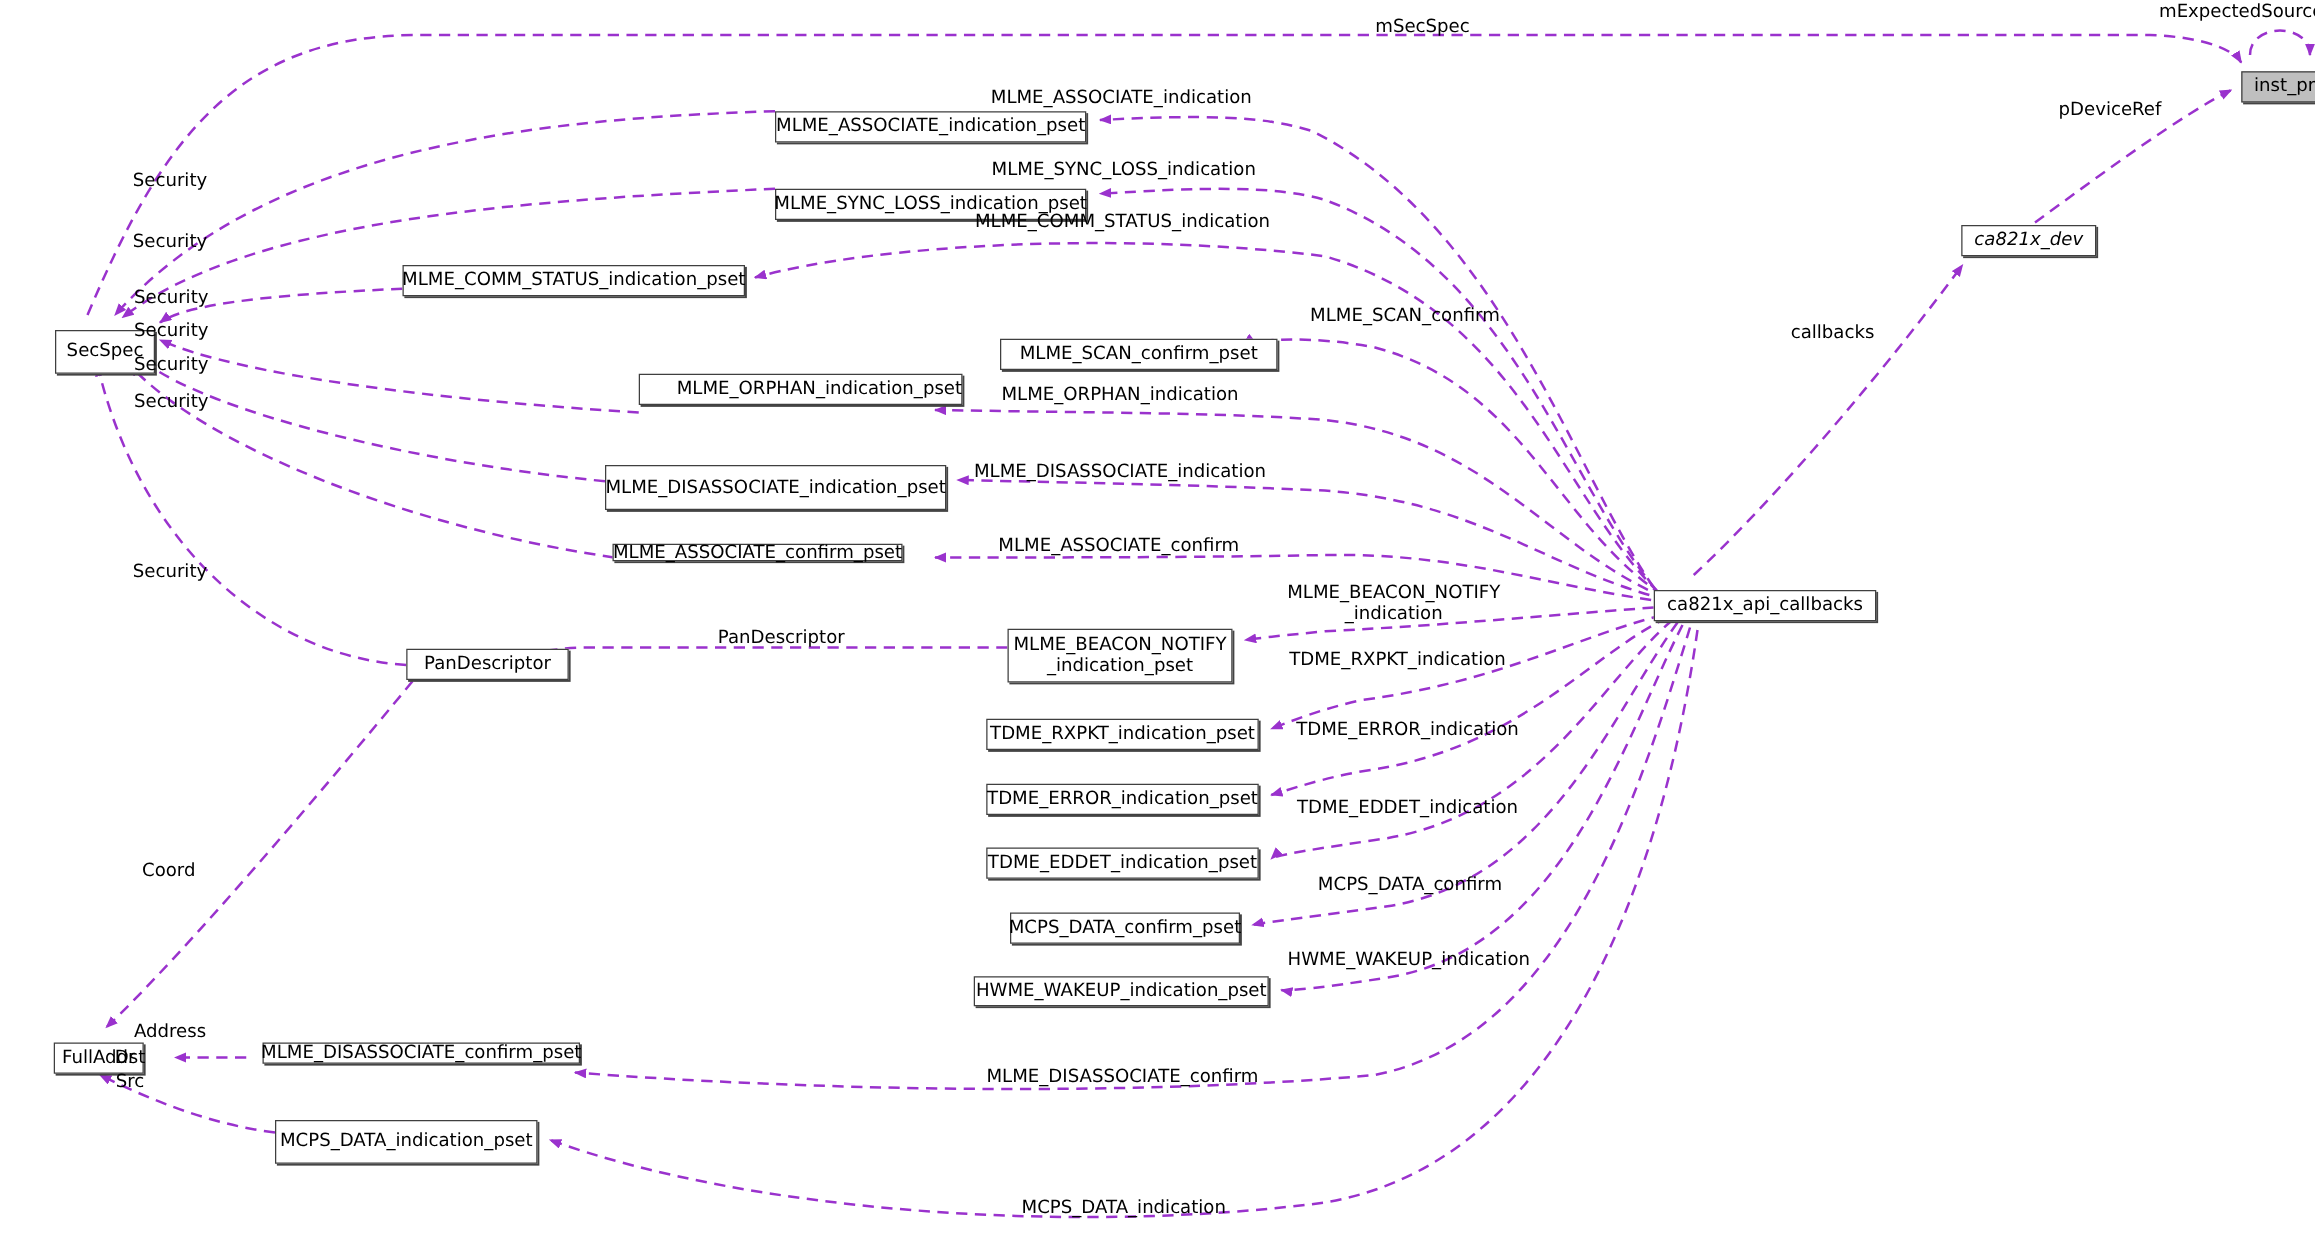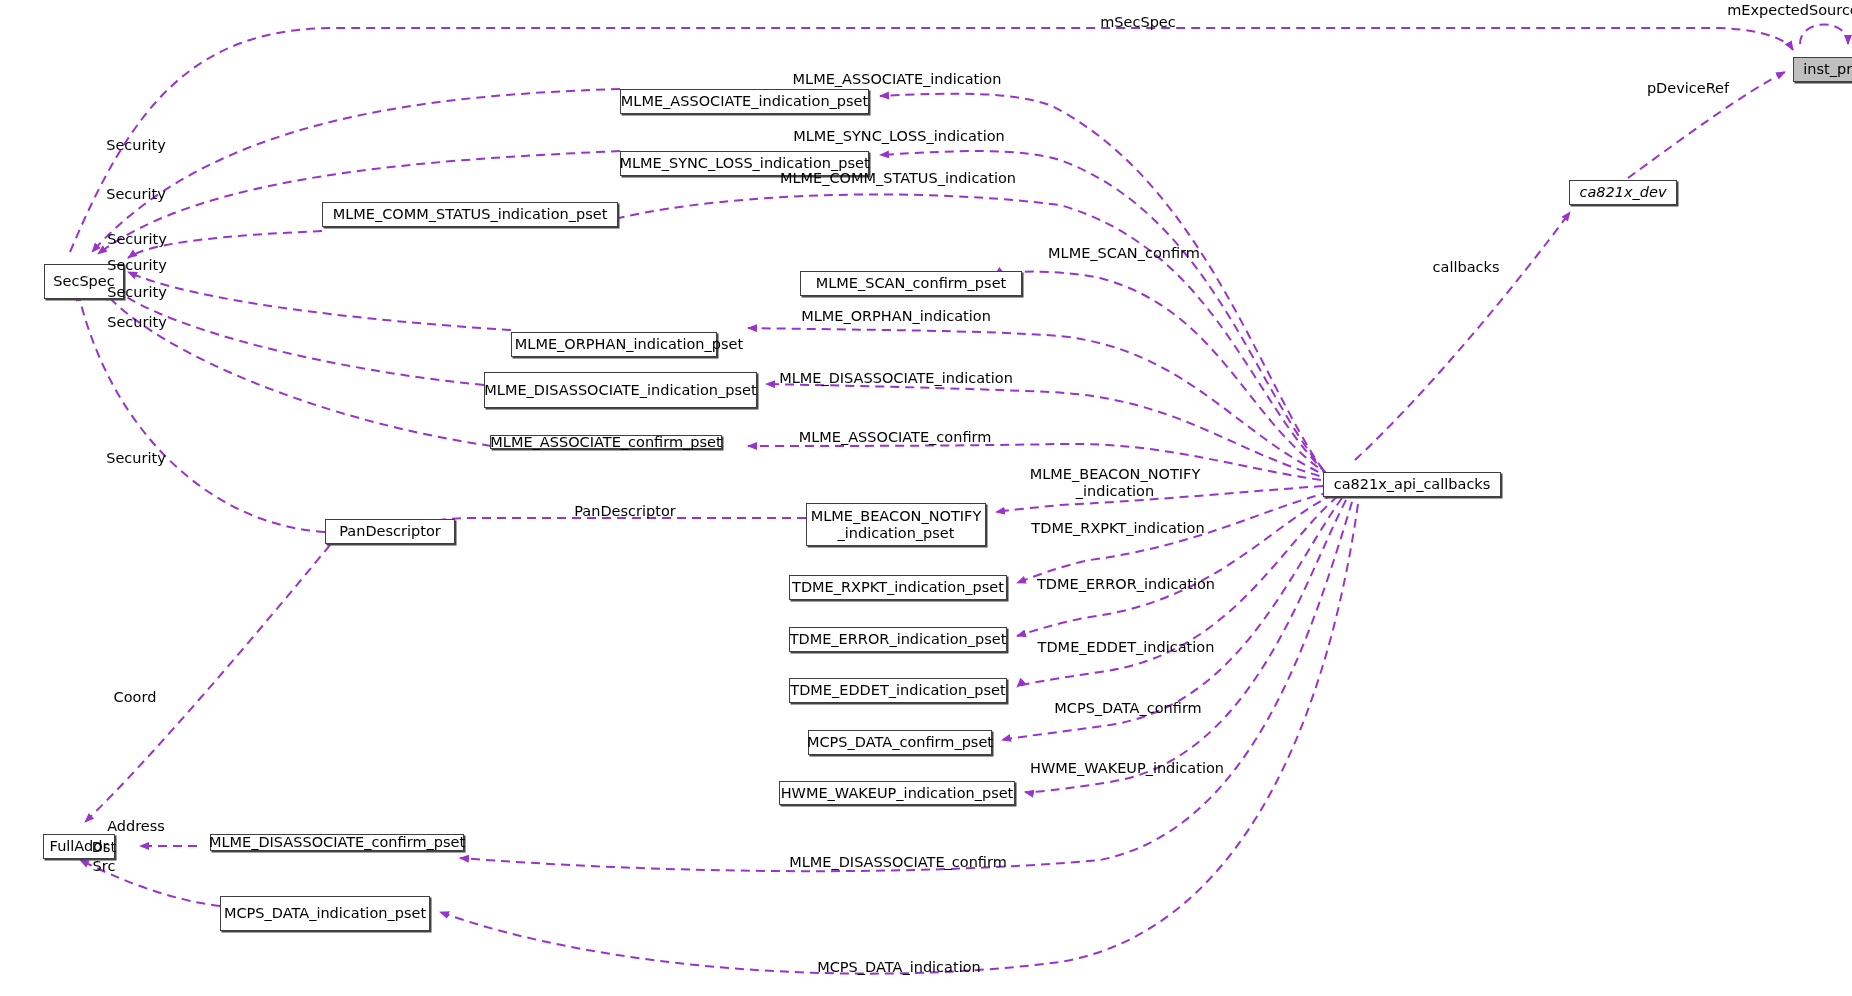--- a/index.html
+++ b/index.html
@@ -110,23 +110,23 @@
 
   <div id="nodes">
       <div class="node root" style="left: 1793px; top: 57px; width: 82px; height: 25px;">inst_priv</div>
       <div class="node" style="left: 1569px; top: 180px; width: 108px; height: 25px; font-style: italic;">ca821x_dev</div>
       <div class="node" style="left: 1323px; top: 472px; width: 178px; height: 25px;">ca821x_api_callbacks</div>
       <div class="node" style="left: 44px; top: 264px; width: 80px; height: 35px;">SecSpec</div>
       <div class="node" style="left: 325px; top: 519px; width: 130px; height: 25px;">PanDescriptor</div>
       <div class="node" style="left: 43px; top: 834px; width: 72px; height: 25px;">FullAddr</div>
       <div class="node" style="left: 620px; top: 89px; width: 249px; height: 25px;">MLME_ASSOCIATE_indication_pset</div>
       <div class="node" style="left: 620px; top: 151px; width: 249px; height: 25px;">MLME_SYNC_LOSS_indication_pset</div>
-      <div class="node" style="left: 322px; top: 202px; width: 296px; height: 25px;">MLME_COMM_STATUS_indication_pset</div>
+      <div class="node" style="left: 322px; top: 212px; width: 274px; height: 25px;">MLME_COMM_STATUS_indication_pset</div>
       <div class="node" style="left: 800px; top: 271px; width: 222px; height: 25px;">MLME_SCAN_confirm_pset</div>
-      <div class="node" style="left: 511px; top: 332px; width: 206px; height: 25px; padding-left: 36px;">MLME_ORPHAN_indication_pset</div>
+      <div class="node" style="left: 511px; top: 299px; width: 259px; height: 25px; padding-left: 36px;">MLME_ORPHAN_indication_pset</div>
       <div class="node" style="left: 484px; top: 372px; width: 273px; height: 36px;">MLME_DISASSOCIATE_indication_pset</div>
       <div class="node" style="left: 490px; top: 435px; width: 232px; height: 14px;">MLME_ASSOCIATE_confirm_pset</div>
       <div class="node" style="left: 806px; top: 503px; width: 180px; height: 43px;">MLME_BEACON_NOTIFY
 _indication_pset</div>
       <div class="node" style="left: 789px; top: 575px; width: 218px; height: 25px;">TDME_RXPKT_indication_pset</div>
       <div class="node" style="left: 789px; top: 627px; width: 218px; height: 25px;">TDME_ERROR_indication_pset</div>
       <div class="node" style="left: 789px; top: 678px; width: 218px; height: 25px;">TDME_EDDET_indication_pset</div>
       <div class="node" style="left: 808px; top: 730px; width: 184px; height: 25px;">MCPS_DATA_confirm_pset</div>
       <div class="node" style="left: 779px; top: 781px; width: 236px; height: 24px;">HWME_WAKEUP_indication_pset</div>
       <div class="node" style="left: 210px; top: 834px; width: 254px; height: 17px;">MLME_DISASSOCIATE_confirm_pset</div>

